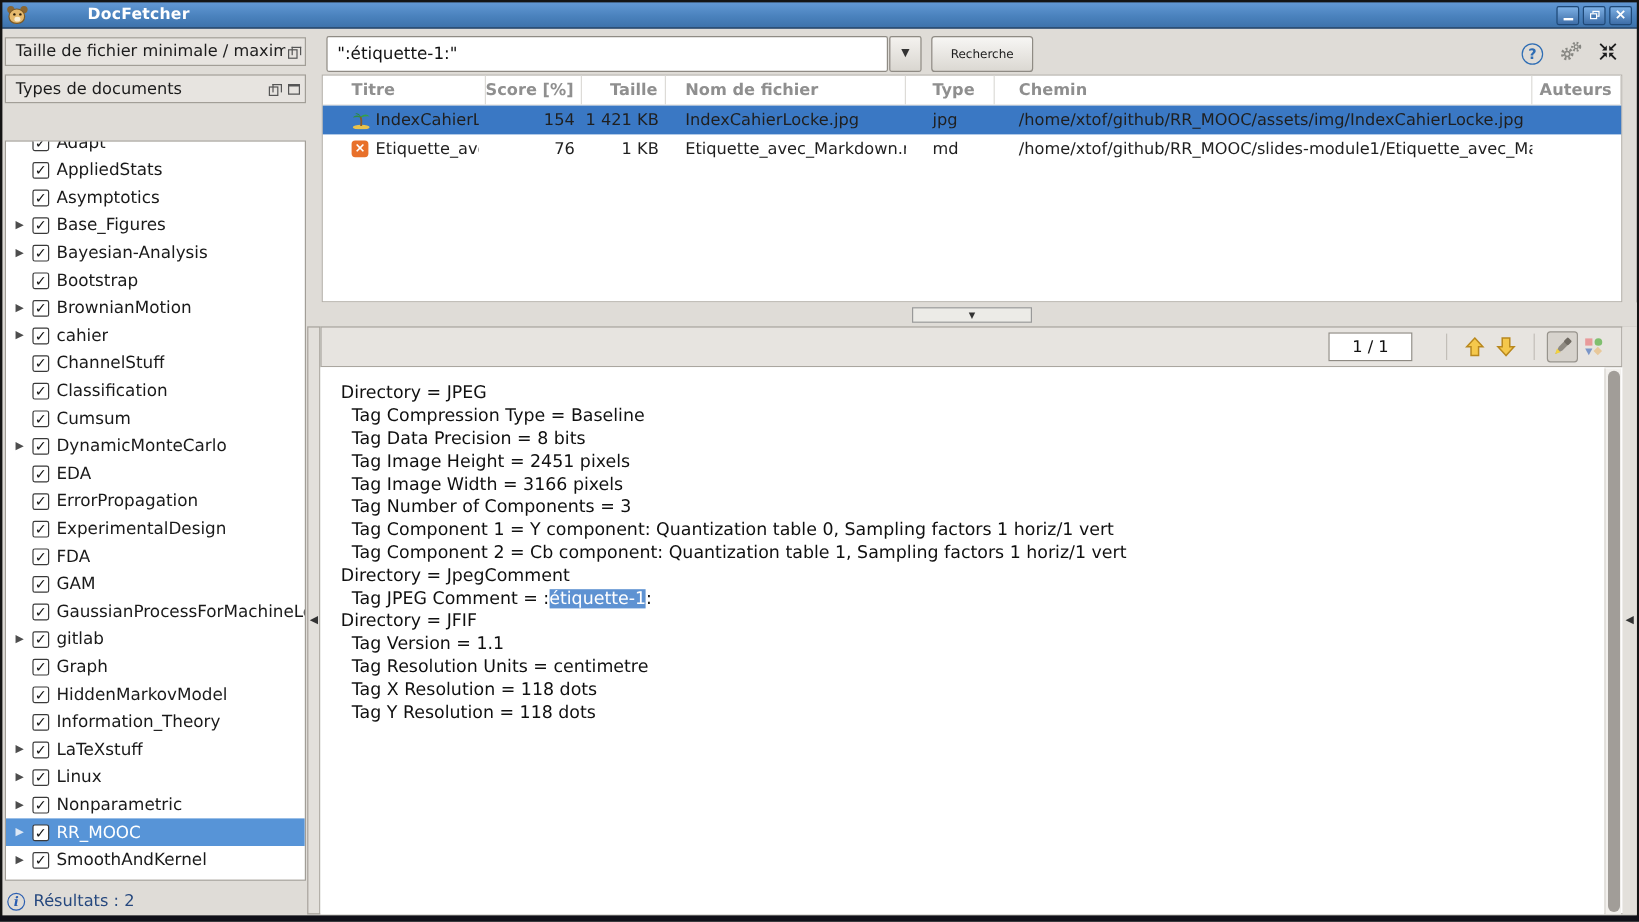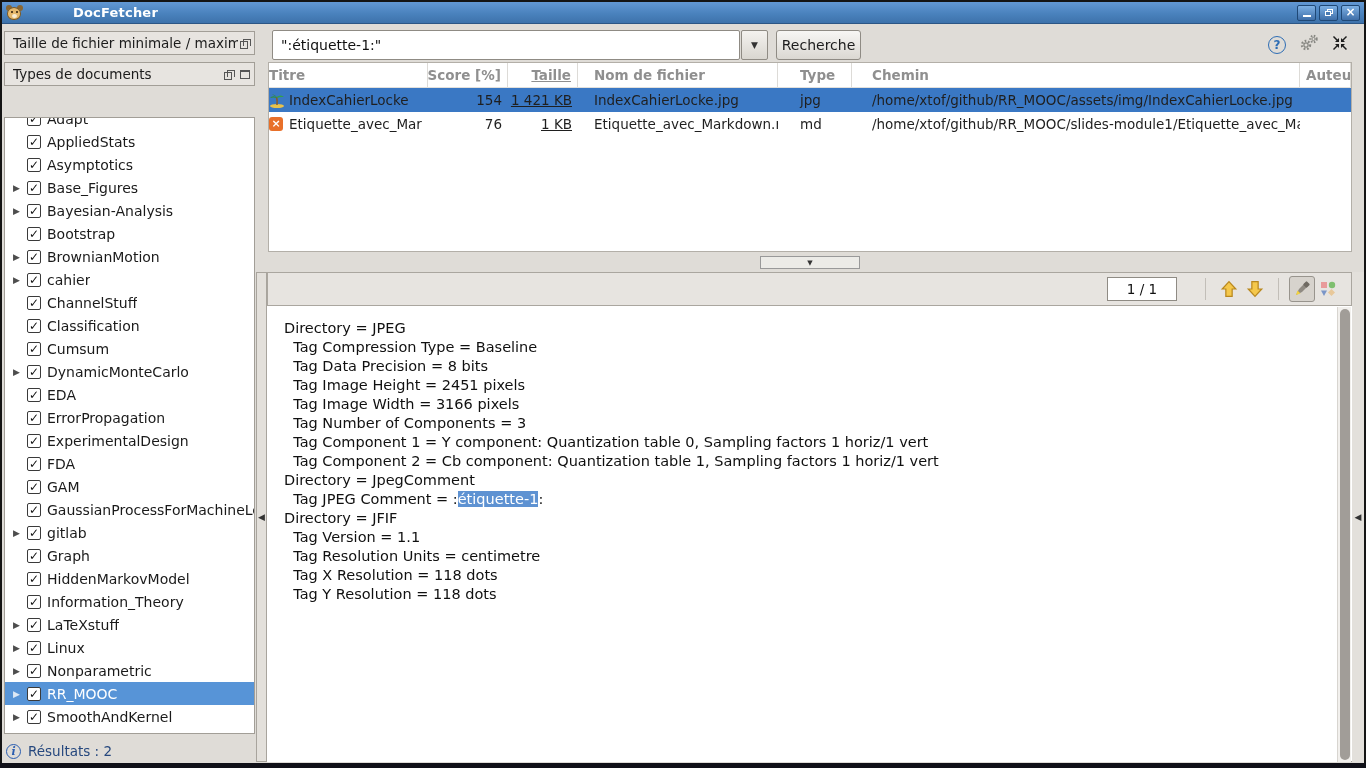--- a/index.html
+++ b/index.html
@@ -63,37 +63,37 @@
     display:inline-flex; align-items:center; justify-content:center; margin-right:7px; }
 
   
   .search-input { position:absolute; left:272px; top:30px; width:468px; height:30px; border:1px solid #8f8b84;
     border-radius:2px; background:#fff; font-family:"DejaVu Sans",sans-serif; font-size:14px; padding:0 8px; color:#111; }
   .dropdown-btn { position:absolute; left:741px; top:30px; width:27px; height:30px;
     background:linear-gradient(180deg,#f4f2ef,#d9d6d0); border:1px solid #8f8b84; border-radius:2px;
     display:flex; align-items:center; justify-content:center; font-size:9px; color:#333; }
   .search-btn { position:absolute; left:776px; top:30px; width:85px; height:30px;
     background:linear-gradient(180deg,#f7f6f4,#dbd8d2); border:1px solid #8f8b84; border-radius:3px;
-    font-size:14px; color:#1c1c1c; display:flex; align-items:center; justify-content:center; }
+    font-size:10px; color:#1c1c1c; display:flex; align-items:center; justify-content:center; }
   .search-icons { position:absolute; right:18px; top:34px; display:flex; align-items:center; gap:13px; }
   .help-icon { width:18px; height:18px; border:1.6px solid #2e6db4; border-radius:50%; color:#2e6db4;
     font-weight:bold; font-size:12px; display:flex; align-items:center; justify-content:center; }
 
   
   .results-table { position:absolute; left:268px; top:62px; width:1084px; height:190px; background:#fff;
     border:1px solid #b3afa8; font-size:13.5px; }
   .tr { display:flex; height:24px; align-items:center; }
   .tr.header { color:#8f8f8f; font-weight:bold; border-bottom:1px solid #e2e0dc; height:25px; }
   .tr.header .td { border-right:1px solid #dddbd7; height:100%; display:flex; align-items:center; }
   .tr.selected { background:#3a78c4; color:#ffffff; }
   .tr.row { color:#1f1f1f; height:24px; }
   .td { padding:0 6px; overflow:hidden; white-space:nowrap; flex:0 0 auto; }
-  .td.c0 { width:159px; display:flex; align-items:center; gap:4px; padding-left:0; }
+  .td.c0 { width:136px; display:flex; align-items:center; gap:4px; padding-left:24px; }
   .td.c1 { width:80px; text-align:right; justify-content:flex-end; display:flex; }
-  .td.c2 { width:70px; text-align:right; justify-content:flex-end; display:flex;text-decoration:underline; }
+  .td.c2 { width:70px; text-align:right; justify-content:flex-end; display:flex; }
   .td.c3 { width:200px; padding-left:16px; }
   .td.c4 { width:74px; padding-left:22px; }
   .td.c5 { width:448px; padding-left:20px; }
   .td.c6 { flex:1 1 auto; }
   .file-ico { width:16px; height:15px; flex:0 0 auto; display:inline-flex; }
   .md-ico { width:14px; height:14px; background:#e8702a; border-radius:3px; color:#fff; font-weight:bold;
     font-size:11px; display:inline-flex; align-items:center; justify-content:center; line-height:1; }
 
   
   .splitter-band { position:absolute; left:264px; top:252px; width:1100px; height:20px; background:#dfdcd7; }

